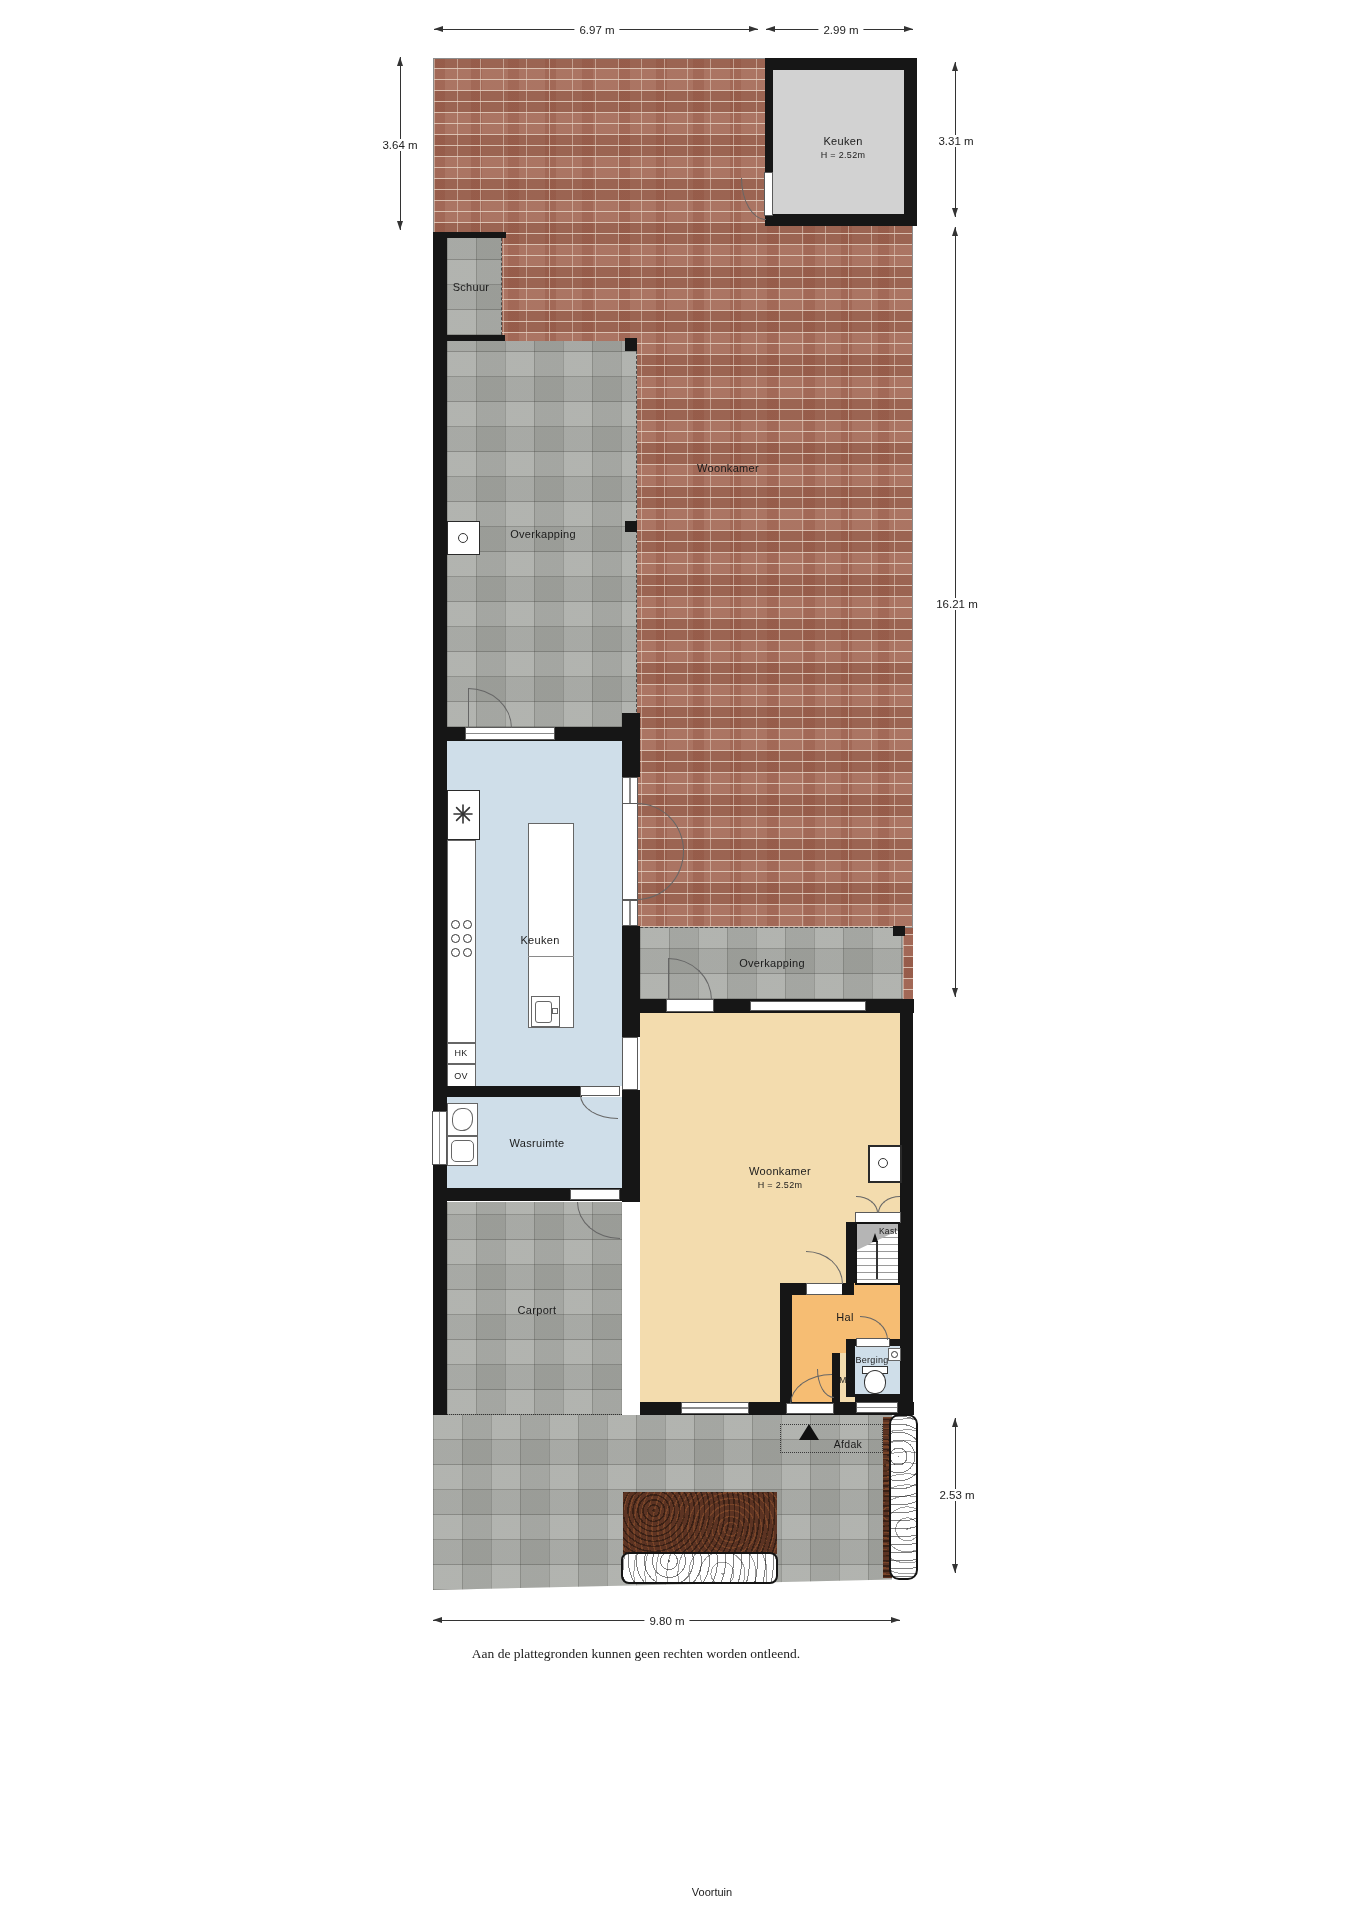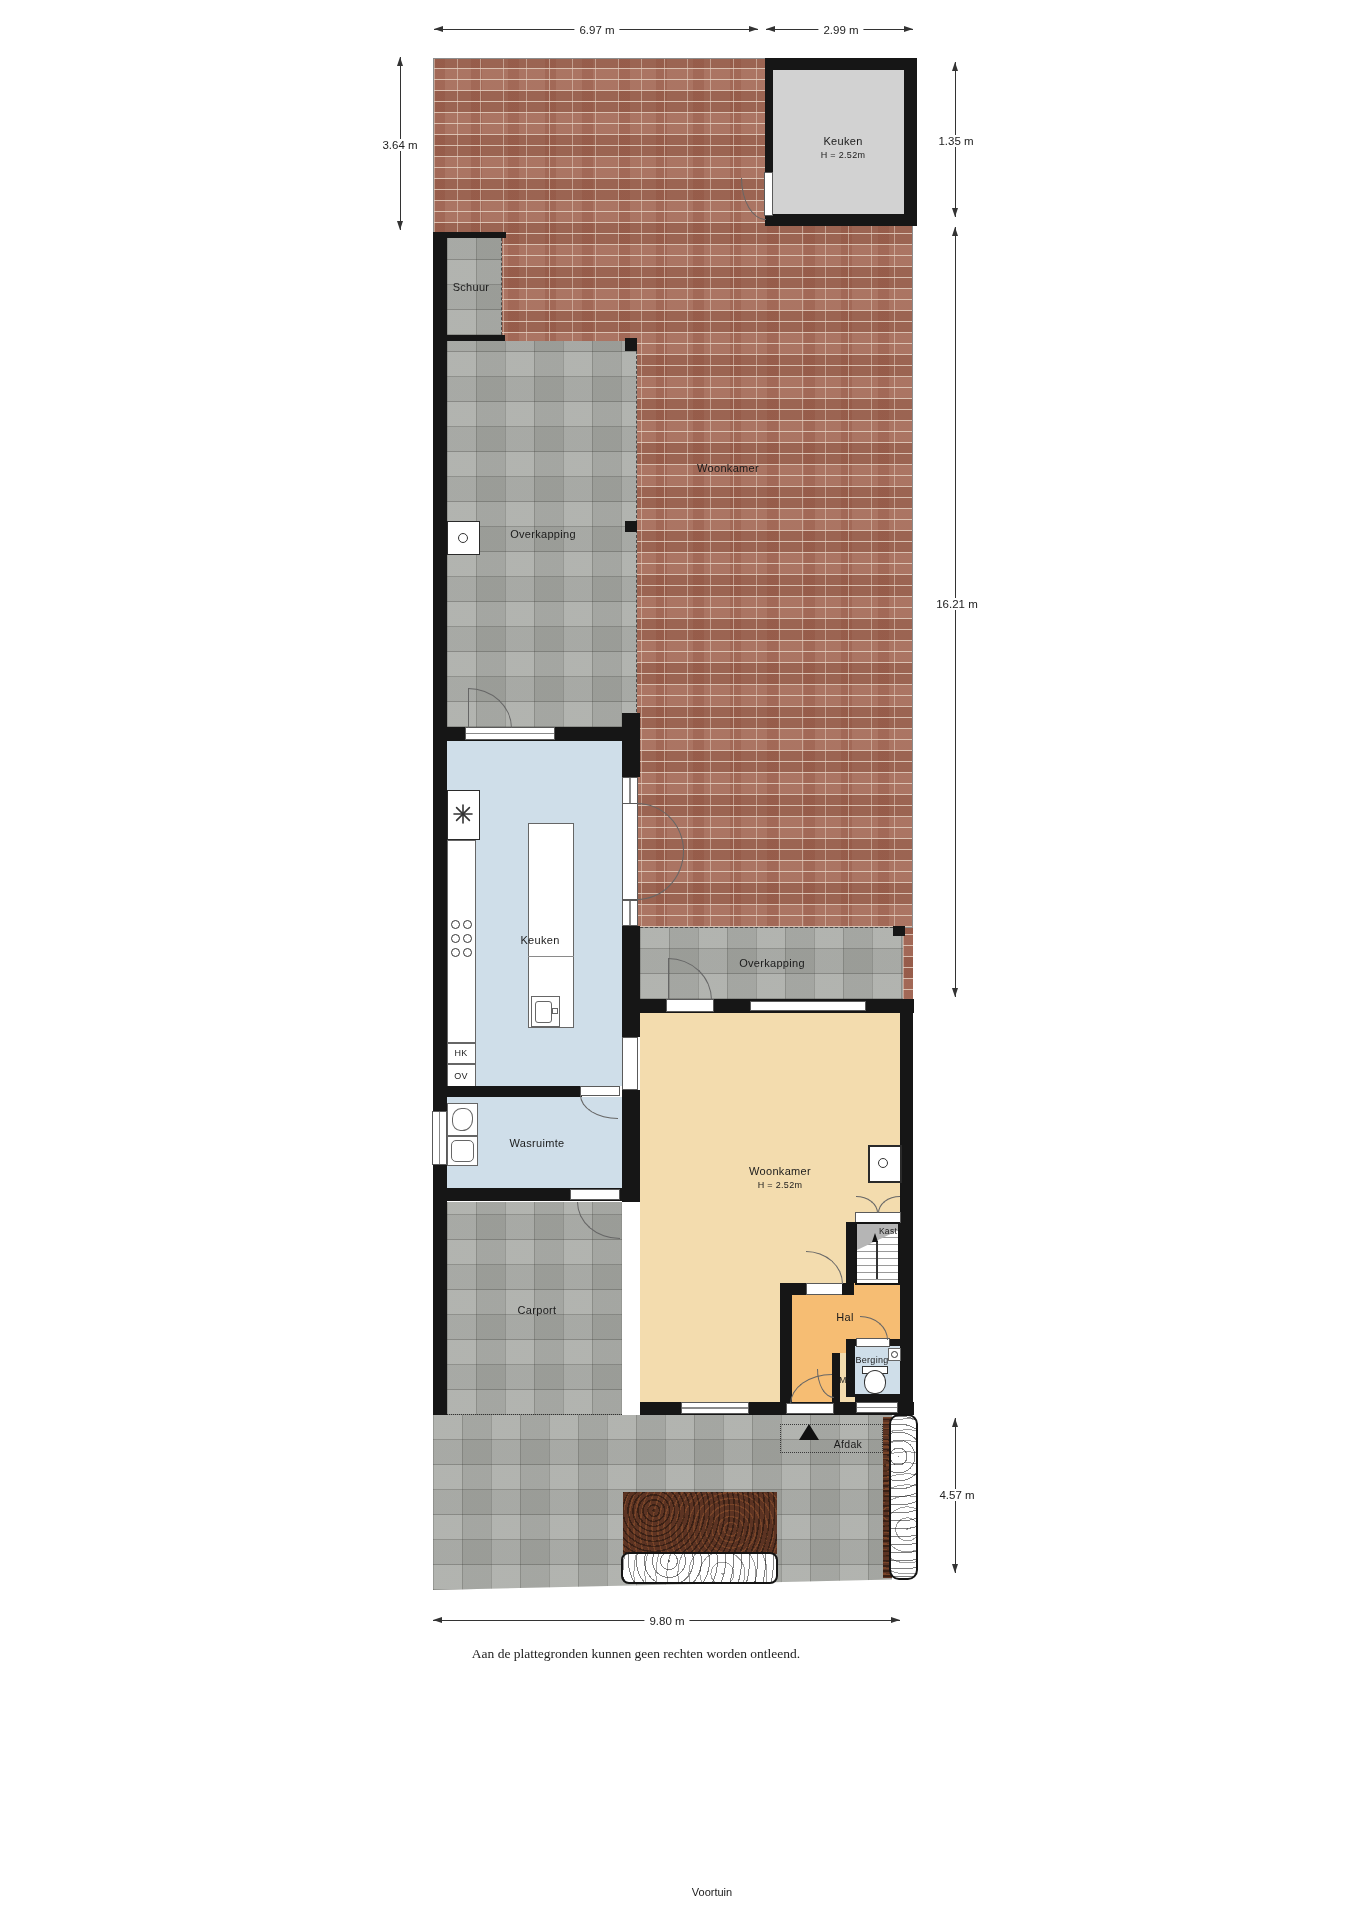--- a/index.html
+++ b/index.html
@@ -232,31 +232,31 @@
   <div class="a dlab" style="left:841px;top:30px;">2.99 m</div>
 
   <div class="a vline" style="left:400px;top:57px;width:1px;height:173px;"></div>
   <div class="a ah ah-u" style="left:397px;top:57px;"></div>
   <div class="a ah ah-d" style="left:397px;top:221px;"></div>
   <div class="a dlab" style="left:400px;top:145px;">3.64 m</div>
 
   <div class="a vline" style="left:955px;top:62px;width:1px;height:155px;"></div>
   <div class="a ah ah-u" style="left:952px;top:62px;"></div>
   <div class="a ah ah-d" style="left:952px;top:208px;"></div>
-  <div class="a dlab" style="left:956px;top:141px;">1.35 m</div>
+  <div class="a dlab" style="left:956px;top:141px;">3.31 m</div>
 
   <div class="a vline" style="left:955px;top:227px;width:1px;height:770px;"></div>
   <div class="a ah ah-u" style="left:952px;top:227px;"></div>
   <div class="a ah ah-d" style="left:952px;top:988px;"></div>
   <div class="a dlab" style="left:957px;top:604px;">16.21 m</div>
 
   <div class="a vline" style="left:955px;top:1418px;width:1px;height:155px;"></div>
   <div class="a ah ah-u" style="left:952px;top:1418px;"></div>
   <div class="a ah ah-d" style="left:952px;top:1564px;"></div>
-  <div class="a dlab" style="left:957px;top:1495px;">4.57 m</div>
+  <div class="a dlab" style="left:957px;top:1495px;">2.53 m</div>
 
   <div class="a hline" style="left:433px;top:1620px;width:467px;height:1px;"></div>
   <div class="a ah ah-l" style="left:433px;top:1617px;"></div>
   <div class="a ah ah-r" style="left:891px;top:1617px;"></div>
   <div class="a dlab" style="left:667px;top:1621px;">9.80 m</div>
 
   <div class="a foot" style="left:636px;top:1654px;font-family:Liberation Serif, serif;">Aan de plattegronden kunnen geen rechten worden ontleend.</div>
   <div class="a cap" style="left:712px;top:1892px;">Voortuin</div>
 
 </div>

